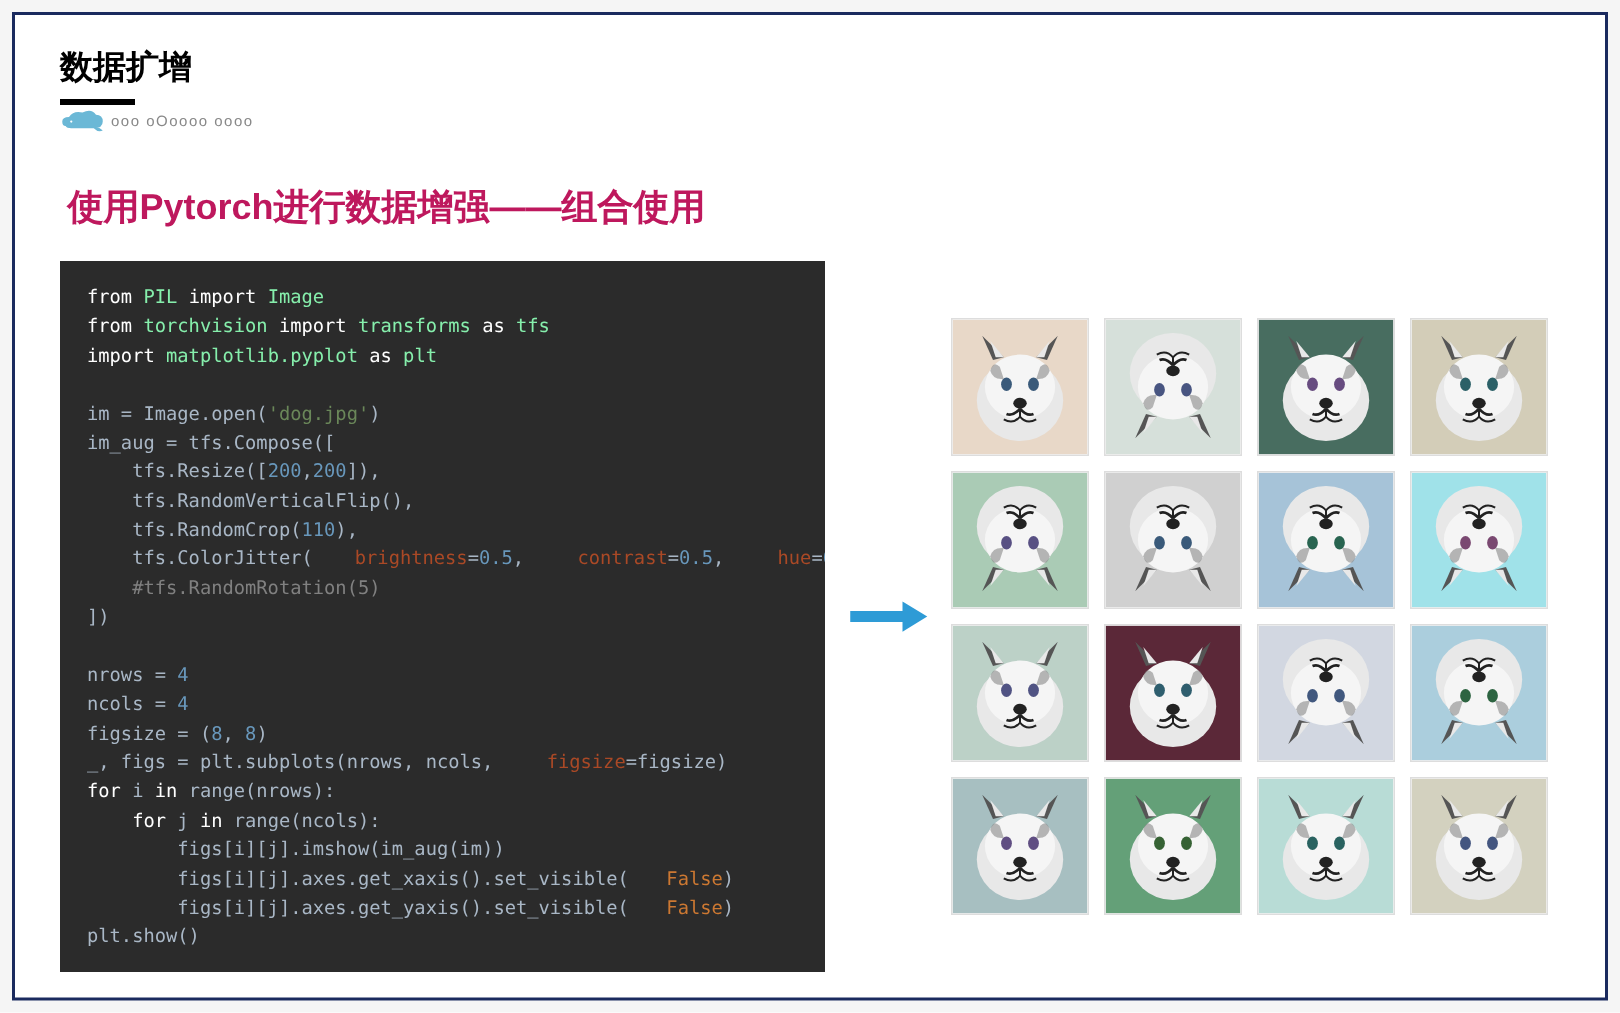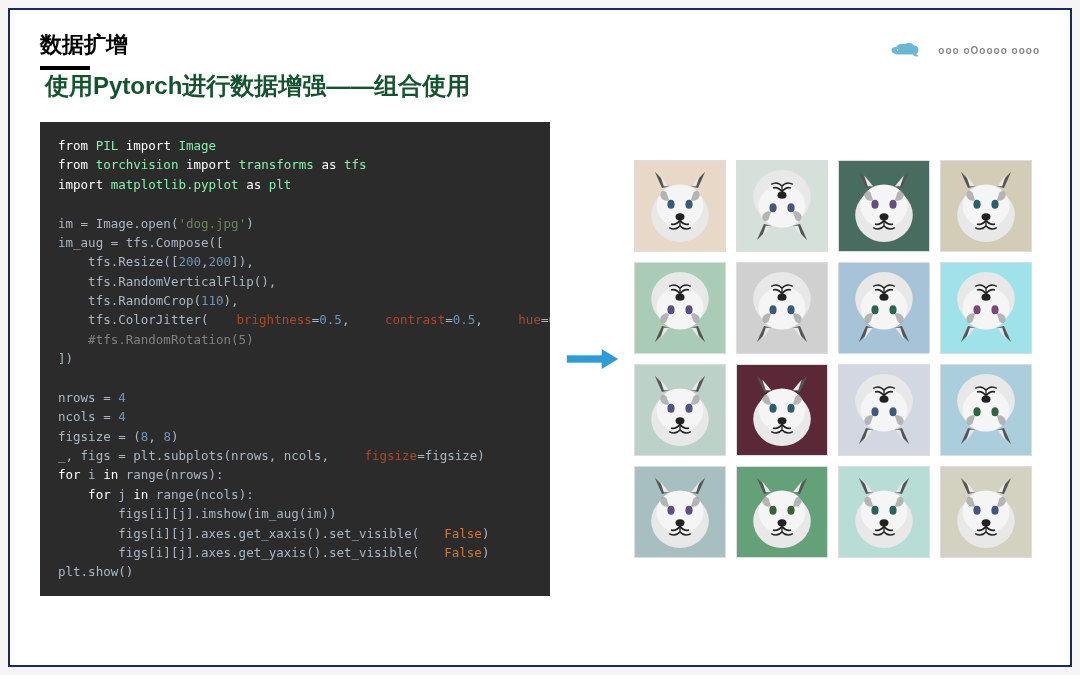--- a/index.html
+++ b/index.html
@@ -15,50 +15,51 @@
     width: 100%;
     height: 100%;
     background: #fff;
     border: 2px solid #1a2a5e;
     position: relative;
     padding: 20px 30px;
   }
   .header {
     display: flex;
     justify-content: space-between;
-    align-items: center;
+    align-items: flex-start;
+    flex-direction: column;
   }
   .title-block { }
   .slide-title {
     font-size: 22px;
     font-weight: bold;
     color: #000;
   }
   .title-underline {
     width: 50px;
     height: 4px;
     background: #000;
     margin-top: 6px;
   }
   .logo-area {
     display: flex;
     align-items: center;
-    gap: 18px;
-    font-weight: bold;
+    gap: 4px;
   }
   .whale-icon { width: 30px; height: 22px; }
   .logo-text {
     font-size: 10px;
     color: #888;
     letter-spacing: 1px;
   }
   .subtitle {
     font-size: 24px;
     font-weight: bold;
-    color: #14532d;
+    color: #be185d;
+    margin-top: 30px;
     margin-left: 5px;
   }
   .content {
     display: flex;
     align-items: center;
     margin-top: 20px;
     gap: 12px;
   }
   .code-block {
     background: #2b2b2b;

